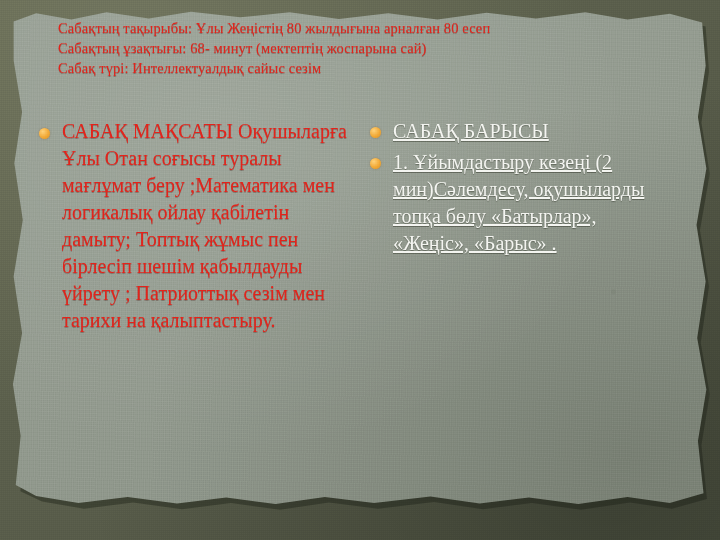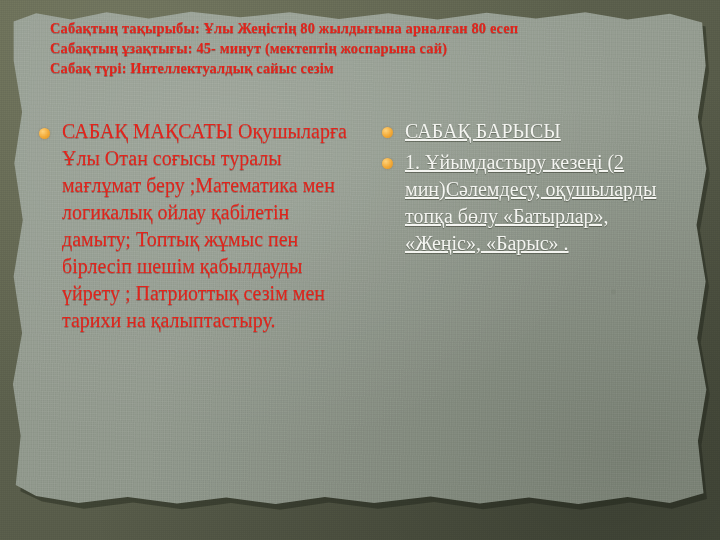--- a/index.html
+++ b/index.html
@@ -96,34 +96,34 @@
       radial-gradient(circle at 22% 62%, rgba(120,128,110,.18) 0 2px, rgba(0,0,0,0) 3px),
       radial-gradient(circle at 64% 24%, rgba(120,128,110,.15) 0 2px, rgba(0,0,0,0) 3px),
       radial-gradient(circle at 86% 56%, rgba(120,128,110,.16) 0 2px, rgba(0,0,0,0) 3px);
     mix-blend-mode:multiply;opacity:.55;
   }
 
   
   #content{position:absolute;inset:0;z-index:4;}
 
   .header-block{
-    position:absolute;left:50px;top:18px;width:650px;font-weight:bold;
+    position:absolute;left:58px;top:18px;width:650px;
   }
   .header-line{
     color:#e3231b;
     font-size:14.5px;
     line-height:20px;
     white-space:nowrap;
     letter-spacing:.1px;
     text-shadow:0 1px 0 rgba(70,20,12,.35);
   }
 
   .columns{
     position:absolute;left:34px;top:118px;width:668px;height:392px;
-    display:flex;gap:18px;align-items:flex-start;
+    display:flex;gap:6px;align-items:flex-start;
   }
   .col{width:325px;}
   .col-right{width:310px;}
 
   .bullet-item{
     position:relative;
     padding-left:28px;
     margin:0 0 2px 0;
   }
   .bullet-dot{
@@ -152,21 +152,21 @@
     <div class="paper-shadow"></div>
     <div class="paper">
       <div class="paper-grain"></div>
     </div>
   </div>
 
   <div id="content">
 
     <div class="header-block">
       <div class="header-line">Сабақтың  тақырыбы: Ұлы  Жеңістің 80 жылдығына  арналған 80 есеп</div>
-      <div class="header-line">Сабақтың ұзақтығы: 45- минут (мектептің жоспарына сай)</div>
+      <div class="header-line">Сабақтың ұзақтығы: 68- минут (мектептің жоспарына сай)</div>
       <div class="header-line">Сабақ түрі: Интеллектуалдық  сайыс  сезім</div>
     </div>
 
     <div class="columns">
 
       <div class="col col-left">
         <div class="bullet-item">
           <span class="bullet-dot"></span>
           <span class="bullet-text">САБАҚ МАҚСАТЫ Оқушыларға Ұлы Отан соғысы туралы мағлұмат беру ;Математика мен логикалық ойлау қабілетін дамыту; Топтық жұмыс пен бірлесіп шешім қабылдауды үйрету ; Патриоттық сезім мен тарихи на қалыптастыру.</span>
         </div>

